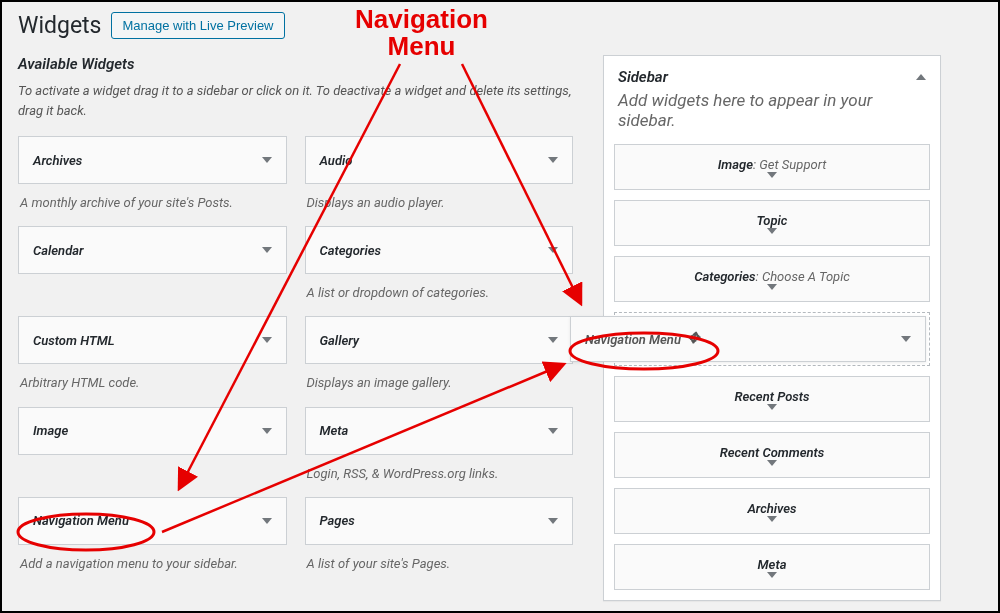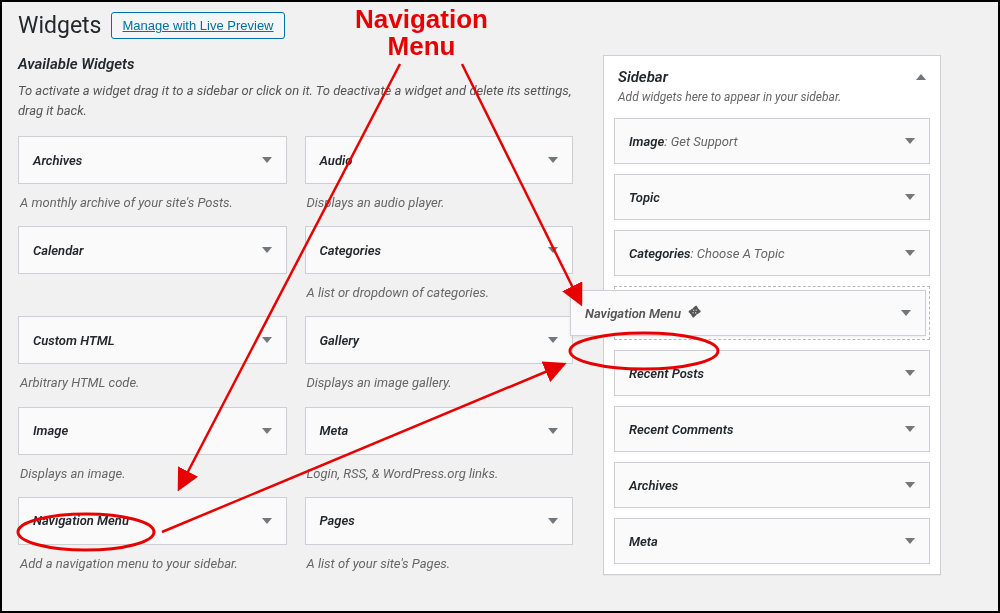--- a/index.html
+++ b/index.html
@@ -27,21 +27,20 @@
     color: #23282d;
   }
   .btn-preview {
     border: 1px solid #0071a1;
     color: #0071a1;
     background: #f3f5f6;
     padding: 5px 10px;
     font-size: 13px;
     border-radius: 3px;
     cursor: pointer;
-    text-decoration: underline;
   }
   .columns {
     display: flex;
     gap: 30px;
     font-style: italic;
   }
   .left-col { width: 555px; }
   .right-col { width: 338px; }
   .section-title {
     font-size: 15px;
@@ -104,35 +103,36 @@
     justify-content: space-between;
     align-items: center;
     padding: 12px 14px 4px 14px;
   }
   .sidebar-title {
     font-size: 15px;
     font-weight: 600;
     color: #23282d;
   }
   .sidebar-desc {
-    font-size: 12px;
+    font-size: 17px;
     color: #666;
     padding: 0 14px 14px 14px;
   }
   .sidebar-items { padding: 0 10px 10px 10px; }
   .sidebar-widget {
     background: #fafafa;
     border: 1px solid #ccd0d4;
     padding: 12px 14px;
     display: flex;
     justify-content: space-between;
     align-items: center;
     margin-bottom: 10px;
     cursor: pointer;
     height: 46px;
+    flex-direction: column;
   }
   .sidebar-widget .title {
     font-size: 13px;
     font-weight: 600;
     color: #23282d;
   }
   .sidebar-widget .subtitle {
     font-weight: 400;
     color: #666;
   }
@@ -253,21 +253,20 @@
             <span class="caret"></span>
           </div>
           <div class="widget-desc">Displays an image gallery.</div>
         </div>
 
         <div>
           <div class="widget-box">
             <span class="widget-name">Image</span>
             <span class="caret"></span>
           </div>
-          <div class="widget-desc">Displays an image.</div>
         </div>
         <div>
           <div class="widget-box">
             <span class="widget-name">Meta</span>
             <span class="caret"></span>
           </div>
           <div class="widget-desc">Login, RSS, &amp; WordPress.org links.</div>
         </div>
 
         <div>

